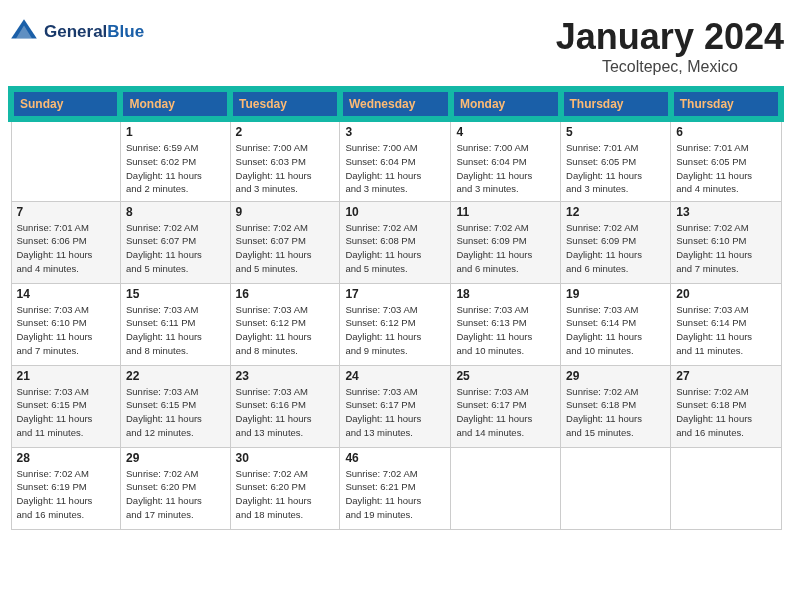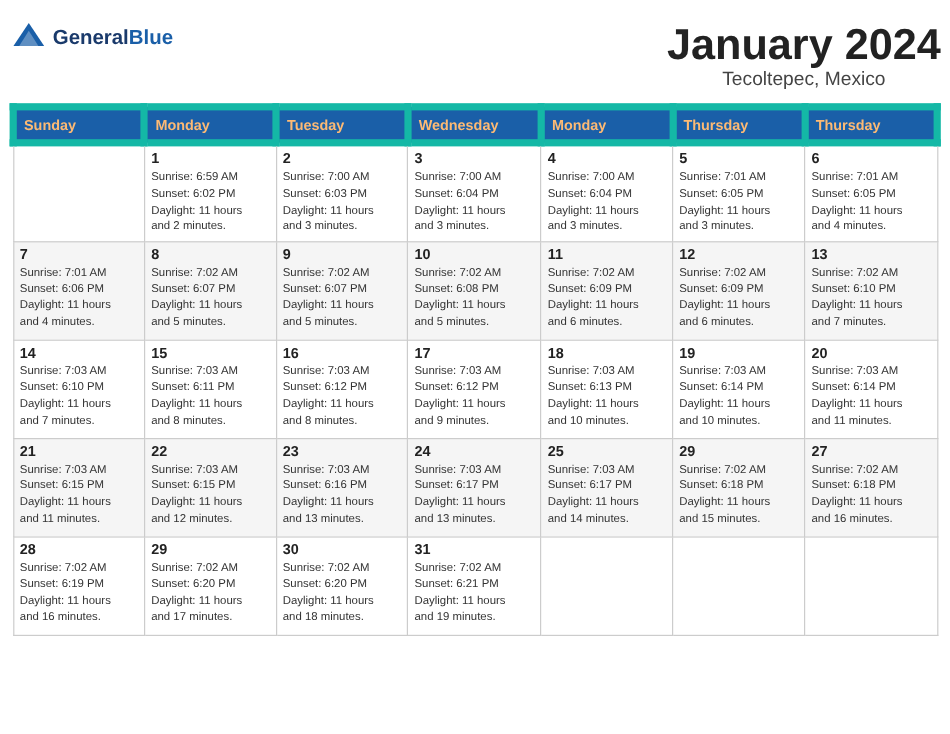--- a/index.html
+++ b/index.html
@@ -332,21 +332,21 @@
 and 17 minutes.</div>
           </td>
           <td>
             <span class="day-num">30</span>
             <div class="day-info" style="white-space: pre-line;">Sunrise: 7:02 AM
 Sunset: 6:20 PM
 Daylight: 11 hours
 and 18 minutes.</div>
           </td>
           <td>
-            <span class="day-num">31</span>
+            <span class="day-num">46</span>
             <div class="day-info" style="white-space: pre-line;">Sunrise: 7:02 AM
 Sunset: 6:21 PM
 Daylight: 11 hours
 and 19 minutes.</div>
           </td>
           <td class="empty-cell"></td>
           <td class="empty-cell"></td>
           <td class="empty-cell"></td>
         </tr>
       </tbody>

